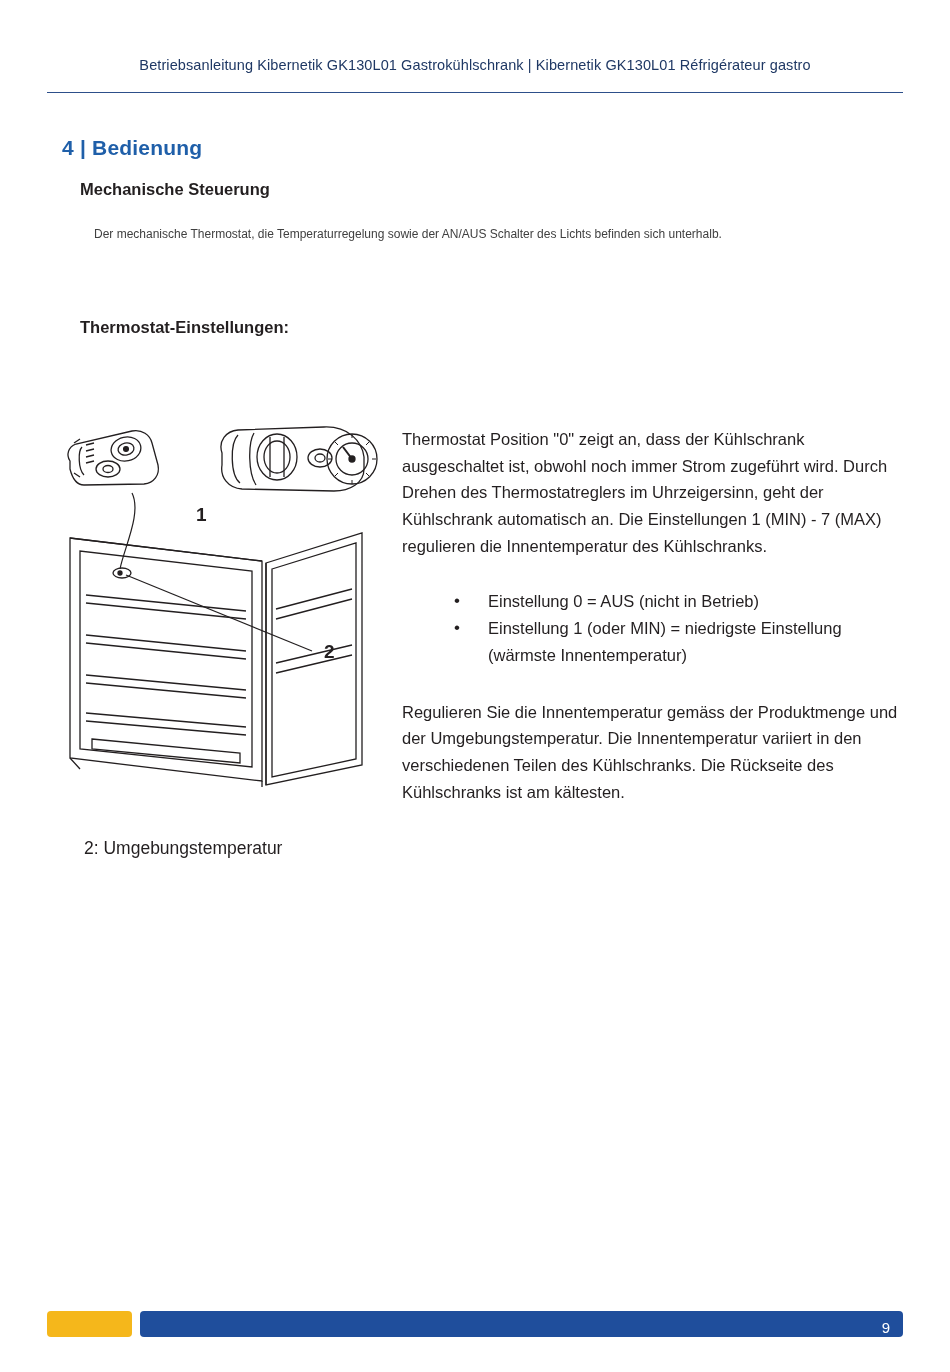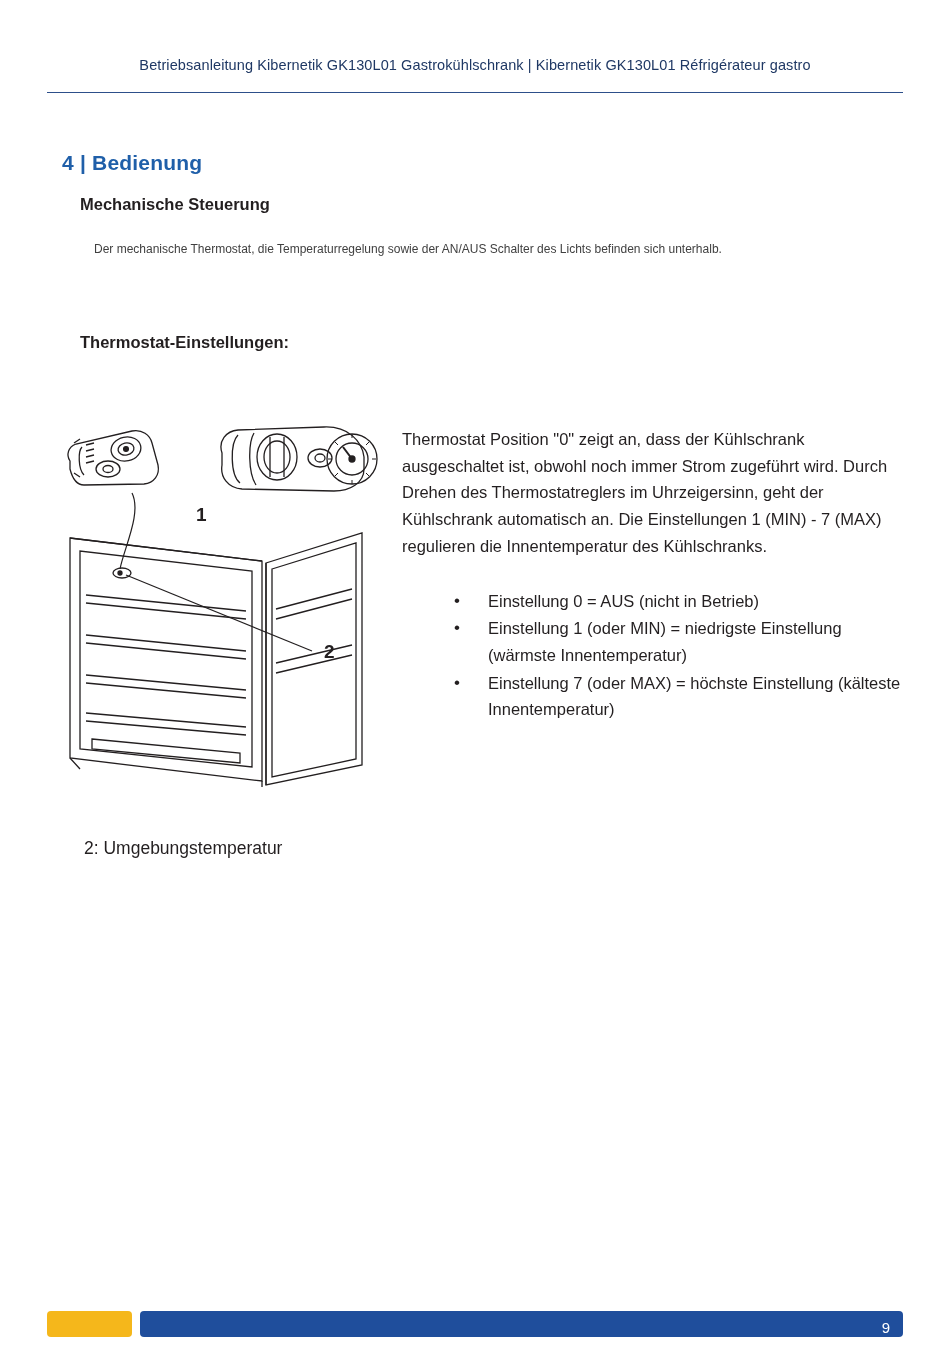--- a/index.html
+++ b/index.html
@@ -40,21 +40,21 @@
     top: 92px;
     left: 47px;
     width: 856px;
     height: 1px;
     background: #2d4f8a;
   }
 
   
   .content {
     position: absolute;
-    top: 151px;
+    top: 136px;
     left: 62px;
     width: 845px;
   }
   h1.section-title {
     margin: 0;
     font-size: 21px;
     font-weight: bold;
     color: #1f5fa9;
     letter-spacing: 0.2px;
   }
@@ -262,22 +262,22 @@
         <div>2: Umgebungstemperatur</div>
       </div>
     </div>
 
     <div class="col-right">
       <p class="para">Thermostat Position "0" zeigt an, dass der Kühlschrank ausgeschaltet ist, obwohl noch immer Strom zugeführt wird. Durch Drehen des Thermostatreglers im Uhrzeigersinn, geht der Kühlschrank automatisch an. Die Einstellungen 1 (MIN) - 7 (MAX) regulieren die Innentemperatur des Kühlschranks.</p>
 
       <ul class="settings">
         <li>Einstellung 0 = AUS (nicht in Betrieb)</li>
         <li>Einstellung 1 (oder MIN) = niedrigste Einstellung (wärmste Innentemperatur)</li>
-        <li>Einstellung 7 (oder MAX) = höchste Einstellung (kälteste Innentemperatur)</li>
       </ul>
 
+      <p class="para para-bottom">Regulieren Sie die Innentemperatur gemäss der Produktmenge und der Umgebungstemperatur. Die Innentemperatur variiert in den verschiedenen Teilen des Kühlschranks. Die Rückseite des Kühlschranks ist am kältesten.</p>
     </div>
   </div>
 
   <div class="footer-left"></div>
   <div class="footer-right"></div>
   <div class="page-number">9</div>
 </div>
 
 </body></html>

